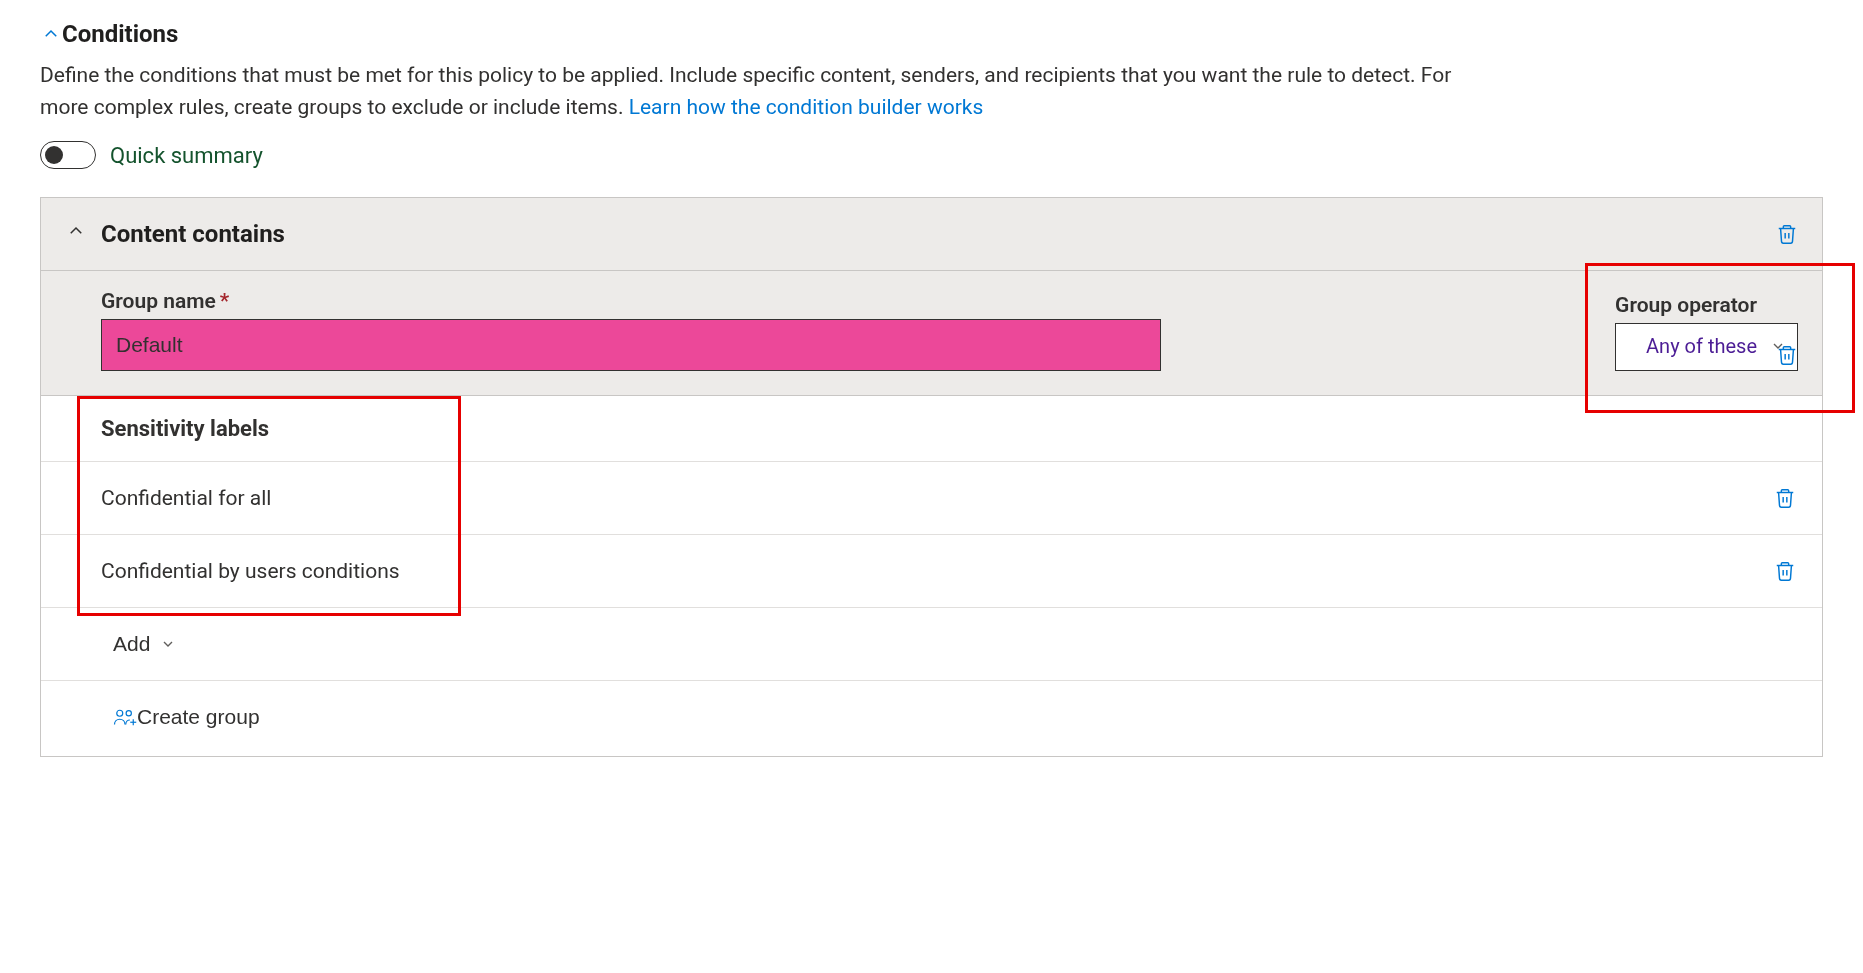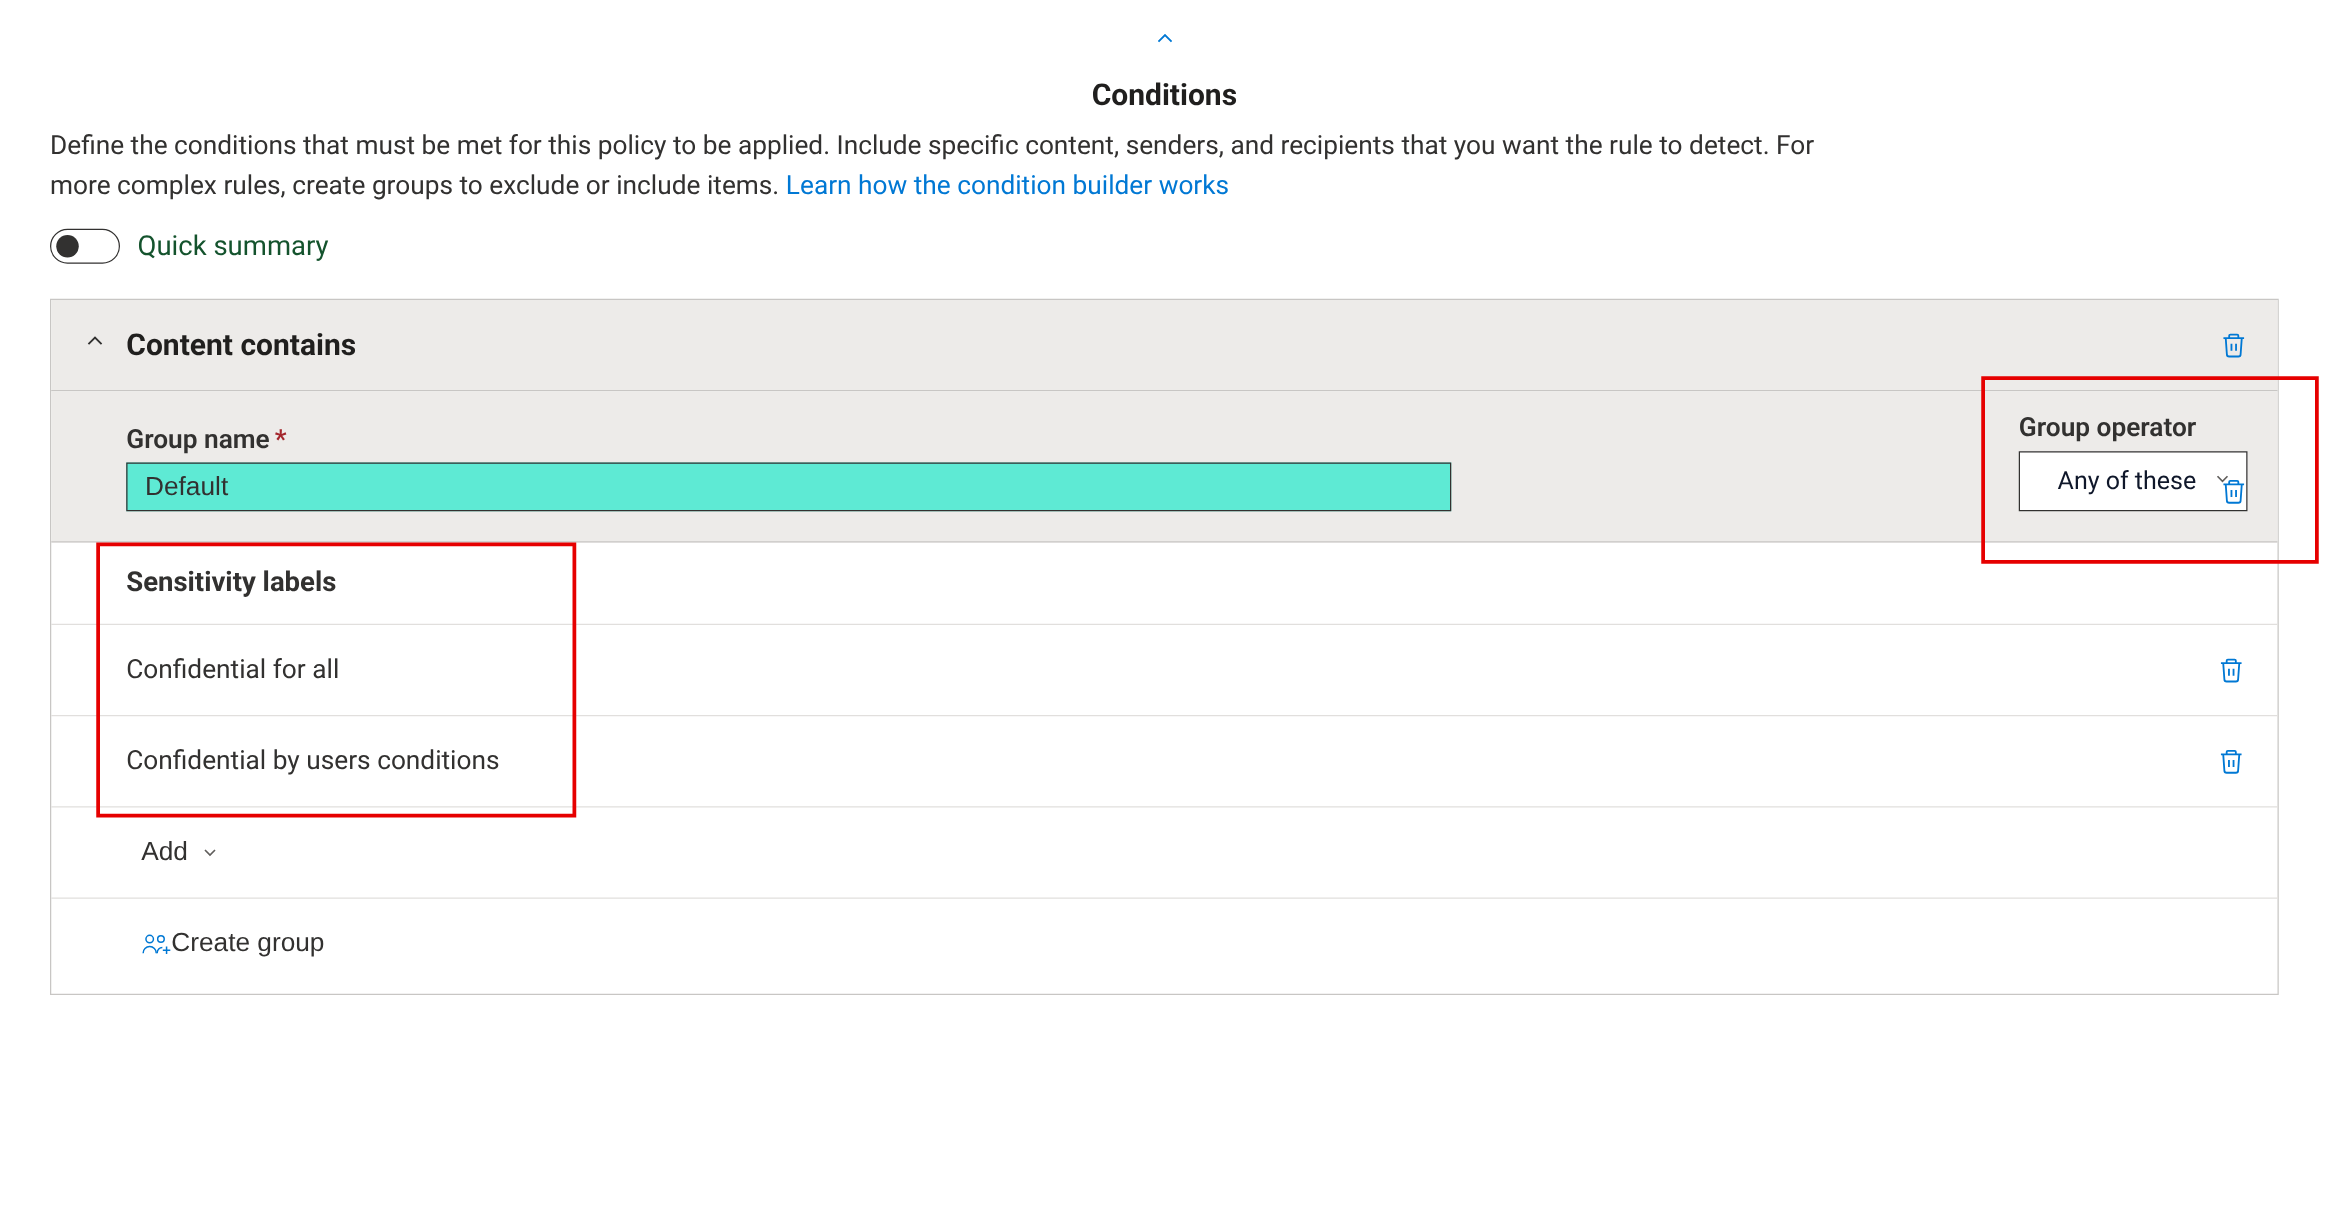--- a/index.html
+++ b/index.html
@@ -10,23 +10,22 @@
   body {
     font-family: "Segoe UI", -apple-system, BlinkMacSystemFont, Roboto, Helvetica, Arial, sans-serif;
     font-size: 21px;
     color: #323130;
     background: #ffffff;
     padding: 20px 40px;
   }
   .section-header {
     display: flex;
     align-items: center;
-    gap: 20px;
+    gap: 0;
     margin-bottom: 12px;
-    flex-direction: column;
   }
   .chevron-up {
     width: 22px;
     height: 22px;
     display: inline-flex;
     align-items: center;
     justify-content: center;
   }
   .chevron-up svg {
     width: 18px;
@@ -138,43 +137,43 @@
     font-size: 21px;
     font-weight: 600;
     color: #323130;
   }
   .req {
     color: #a4262c;
     margin-left: 4px;
   }
   .text-input {
     border: 1px solid #323130;
-    background: #5eead4;
+    background: #ec4899;
     font-size: 21px;
     padding: 10px 14px;
     color: #323130;
-    height: 39px;
+    height: 52px;
   }
   .group-name-field {
     flex: 1;
   }
   .group-name-field .text-input {
     width: 100%;
     max-width: 1060px;
   }
   .select-wrap {
     position: relative;
     display: inline-block;
   }
   .select-input {
     border: 1px solid #323130;
     background: #fff;
     font-size: 20px;
     padding: 10px 40px 10px 30px;
-    color: #0f172a;
+    color: #4c1d95;
     height: 48px;
     min-width: 180px;
     cursor: pointer;
     appearance: none;
   }
   .select-caret {
     position: absolute;
     right: 12px;
     top: 50%;
     transform: translateY(-50%);

